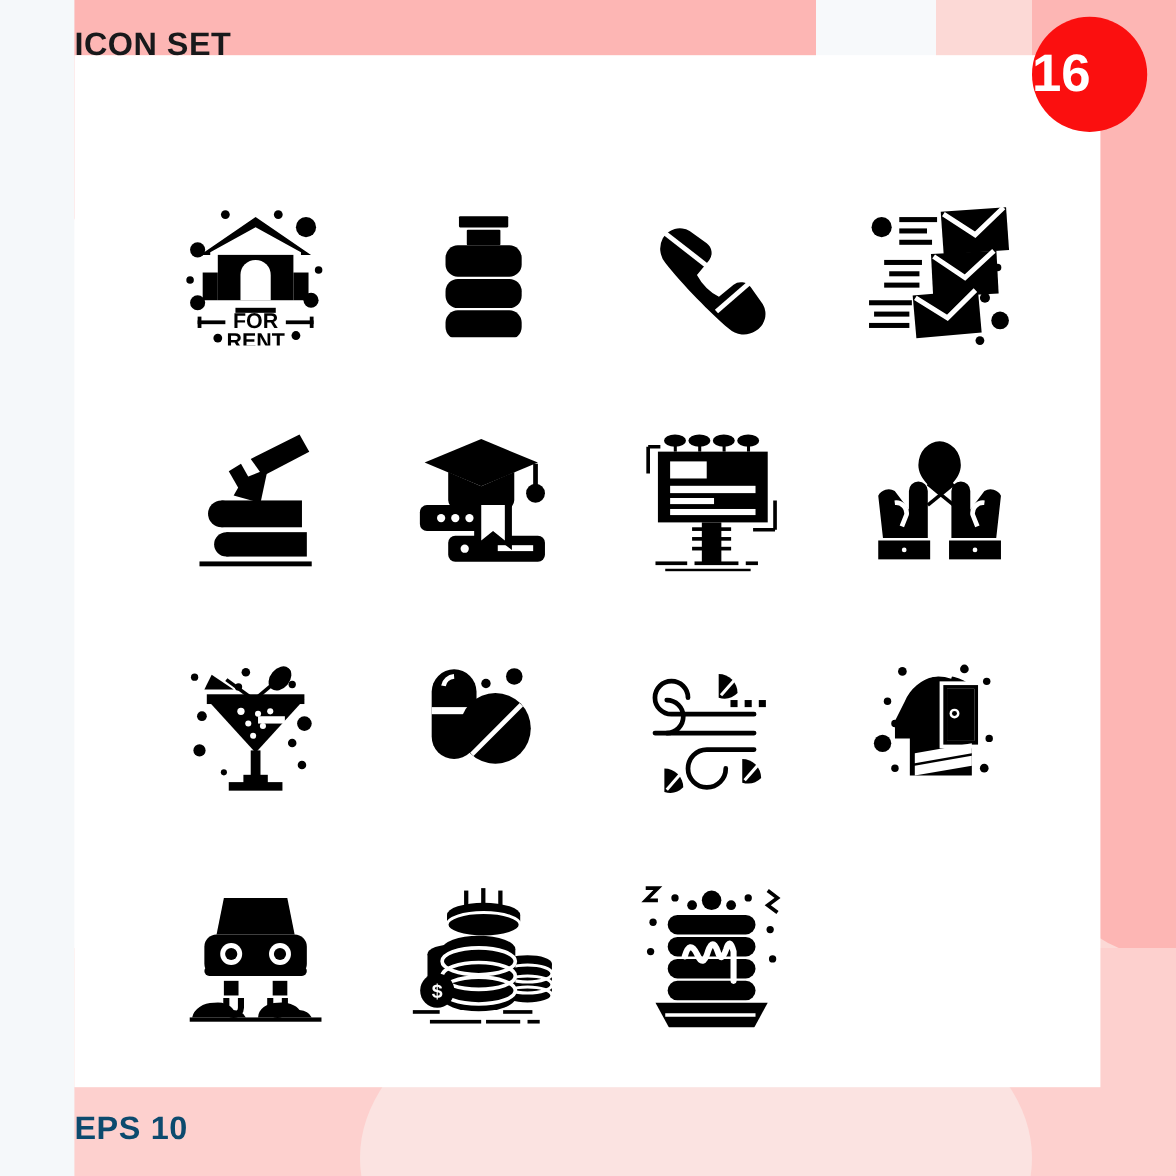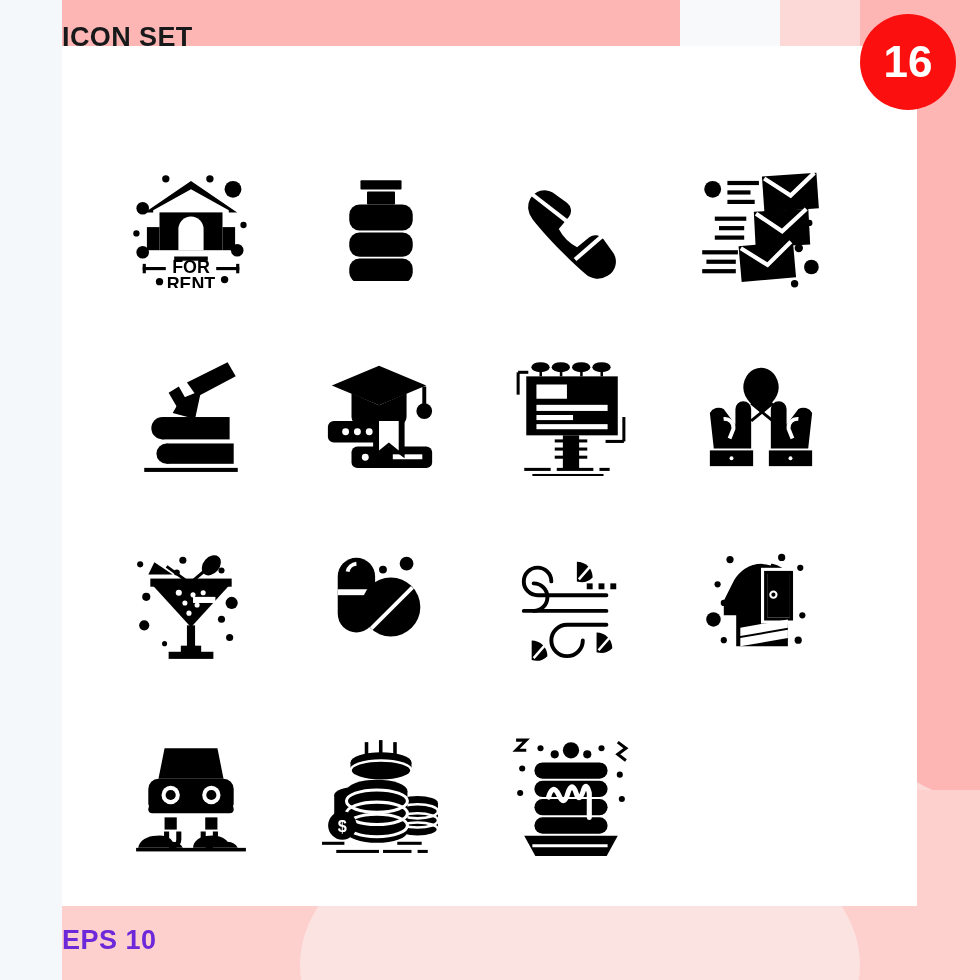--- a/index.html
+++ b/index.html
@@ -50,33 +50,33 @@
     position:absolute;left:62px;top:22px;
     font-size:27px;font-weight:bold;color:#18191b;
     letter-spacing:.4px;
   }
 
   
   #badge{
     position:absolute;right:24px;top:14px;
     width:96px;height:96px;border-radius:50%;
     background:#fb0f0f;
-    display:flex;align-items:center;justify-content:center;
+    display:flex;align-items:center;
     color:#fff;font-size:44px;font-weight:bold;
   }
 
   
   #footer{
     position:absolute;left:62px;top:925px;
-    font-size:27px;font-weight:bold;color:#6d28d9;letter-spacing:.5px;
+    font-size:27px;font-weight:bold;color:#0c4a6e;letter-spacing:.5px;
   }
 
   
   #grid{
-    position:absolute;left:96px;top:130px;
+    position:absolute;left:118px;top:130px;
     width:760px;height:760px;
     display:grid;
     grid-template-columns:repeat(4,190px);
     grid-template-rows:repeat(4,190px);
   }
   .cell{display:flex;align-items:center;justify-content:center;}
   .cell svg{display:block;}
   .ic{fill:#000;}
   .st{stroke:#000;fill:none;}
 </style>

